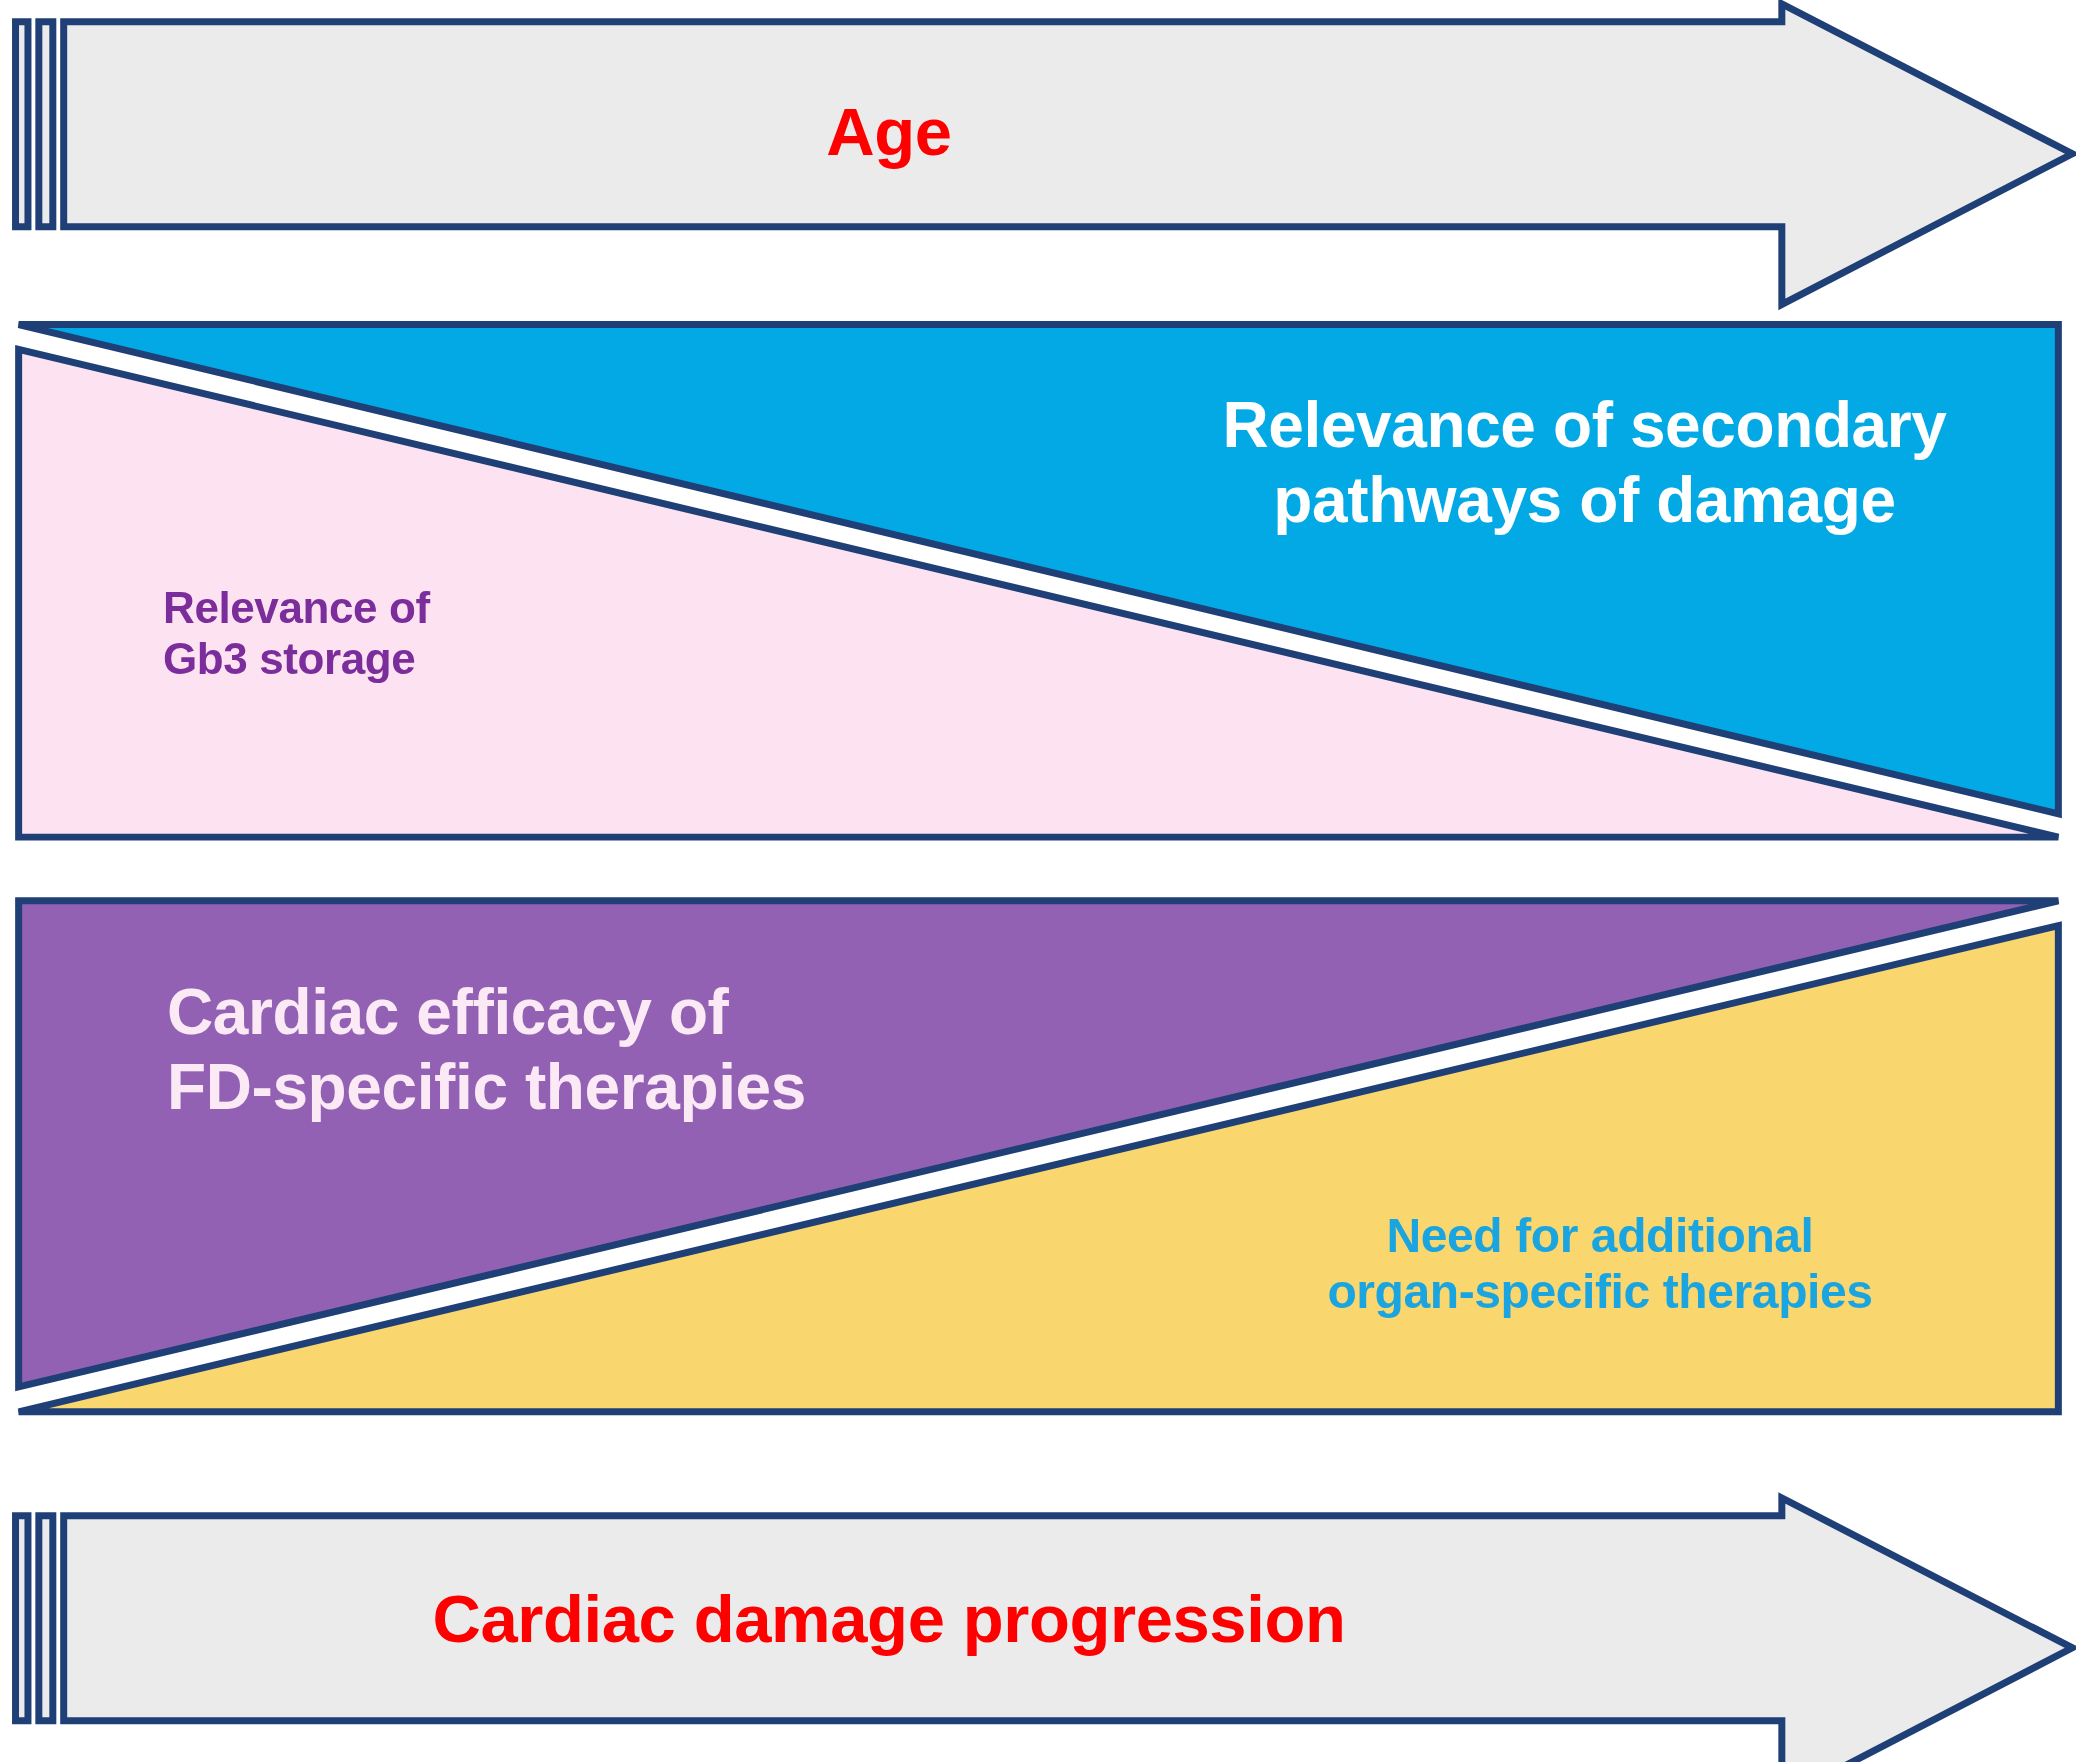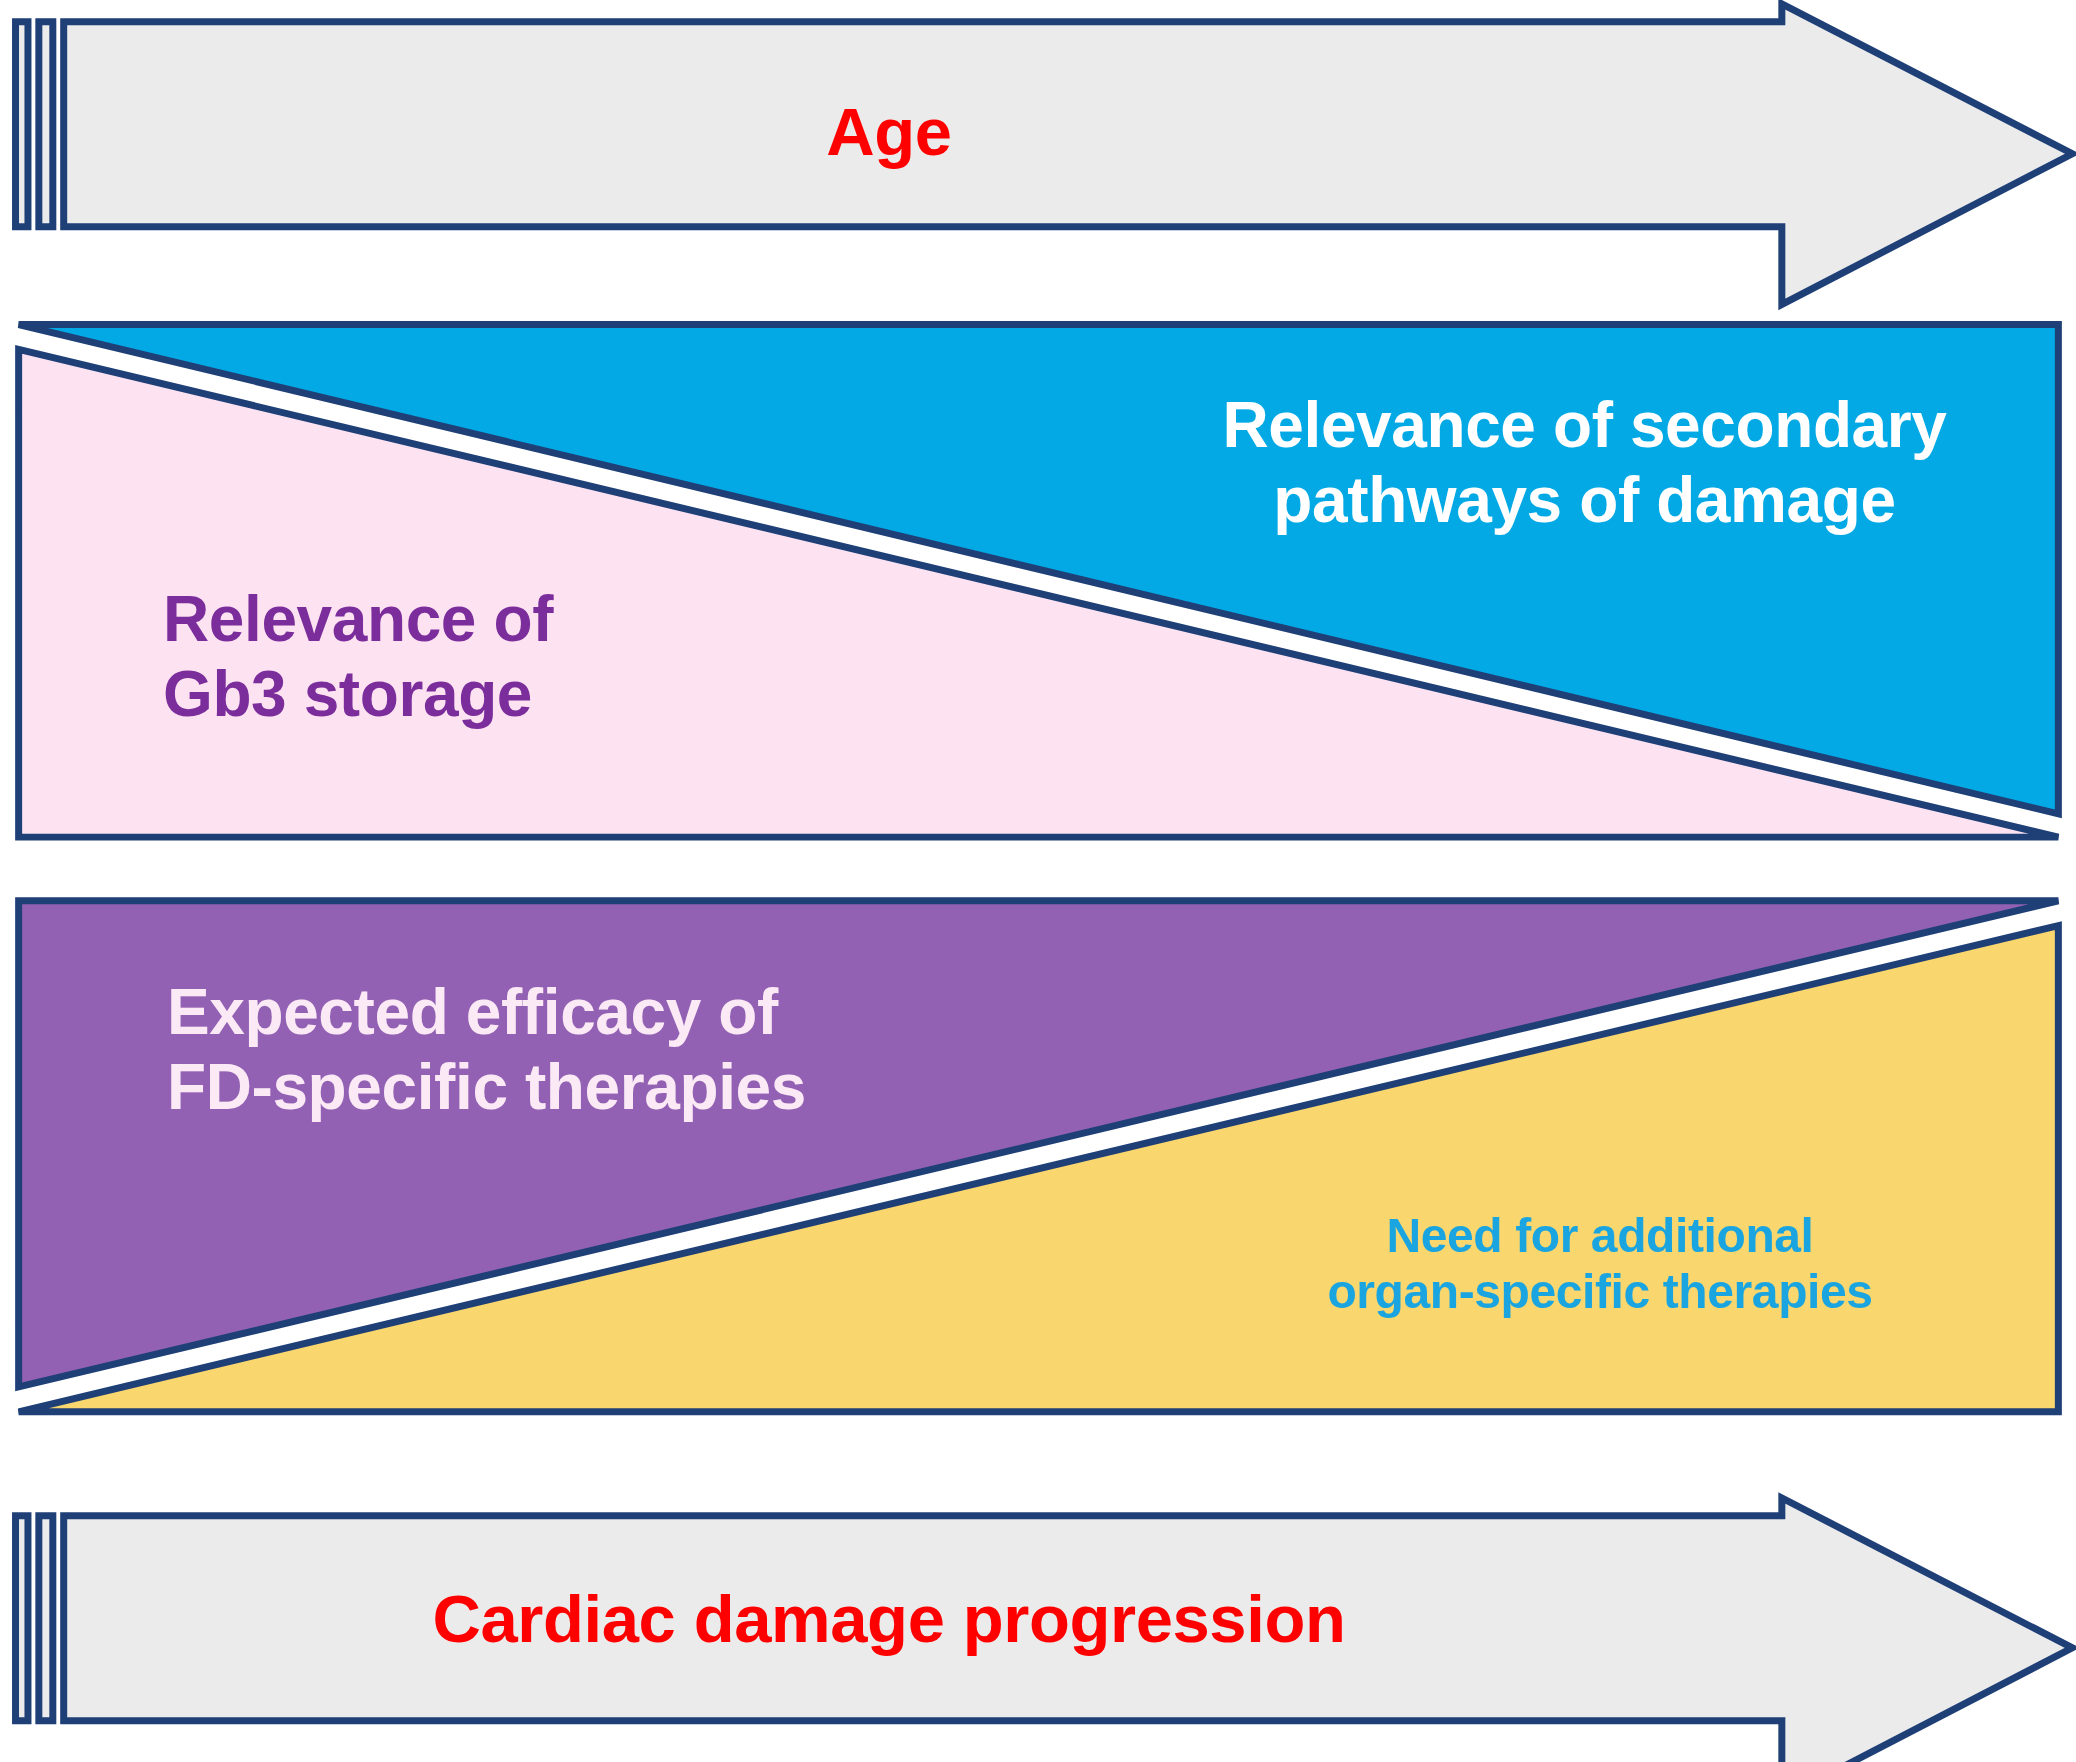--- a/index.html
+++ b/index.html
@@ -54,21 +54,21 @@
     text-align: center;
     font-size: 64px;
     color: #FFFFFF;
   }
   
   #label-gb3-storage {
     left: 163px;
     top: 582px;
     width: 699px;
     text-align: left;
-    font-size: 64px;
+    font-size: 44px;
     color: #7B2D9B;
   }
   
   #label-expected-efficacy {
     left: 167px;
     top: 975px;
     width: 854px;
     text-align: left;
     font-size: 64px;
     color: #FBEAF6;
@@ -154,21 +154,21 @@
   </svg>
 
   <div class="lbl" id="label-age">Age</div>
 
   <div class="lbl" id="label-secondary-pathways">Relevance of secondary
 pathways of damage</div>
 
   <div class="lbl" id="label-gb3-storage">Relevance of
 Gb3 storage</div>
 
-  <div class="lbl" id="label-expected-efficacy">Expected efficacy of
+  <div class="lbl" id="label-expected-efficacy">Cardiac efficacy of
 FD-specific therapies</div>
 
   <div class="lbl" id="label-organ-therapies">Need for additional
 organ-specific therapies</div>
 
   <div class="lbl" id="label-cardiac-progression">Cardiac damage progression</div>
 
 </div>
 
 

